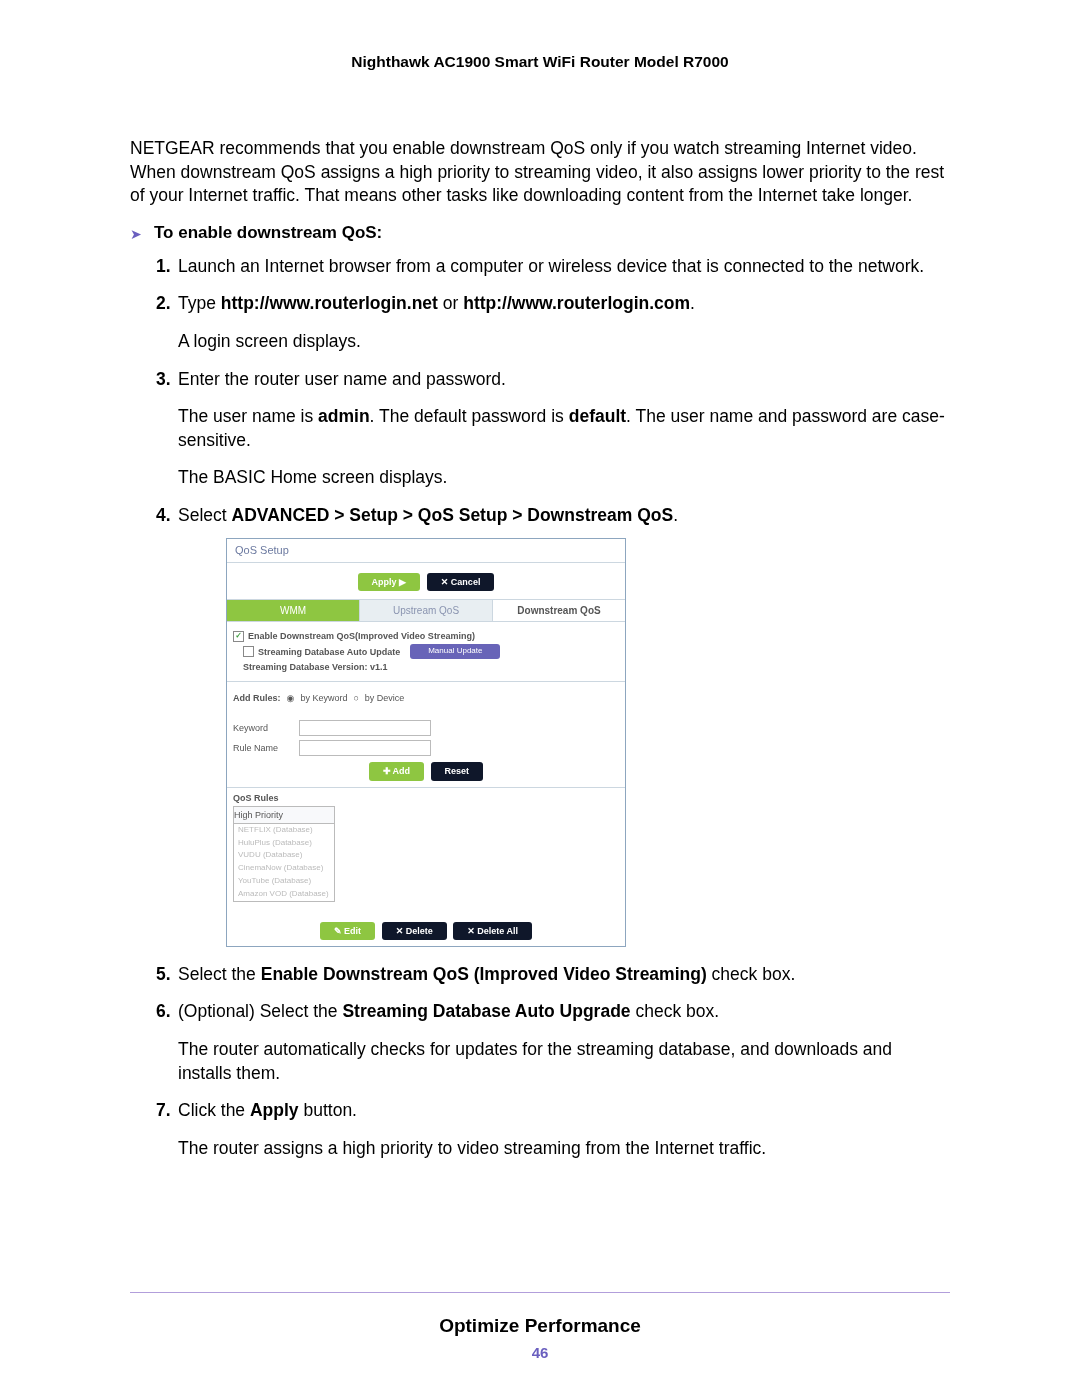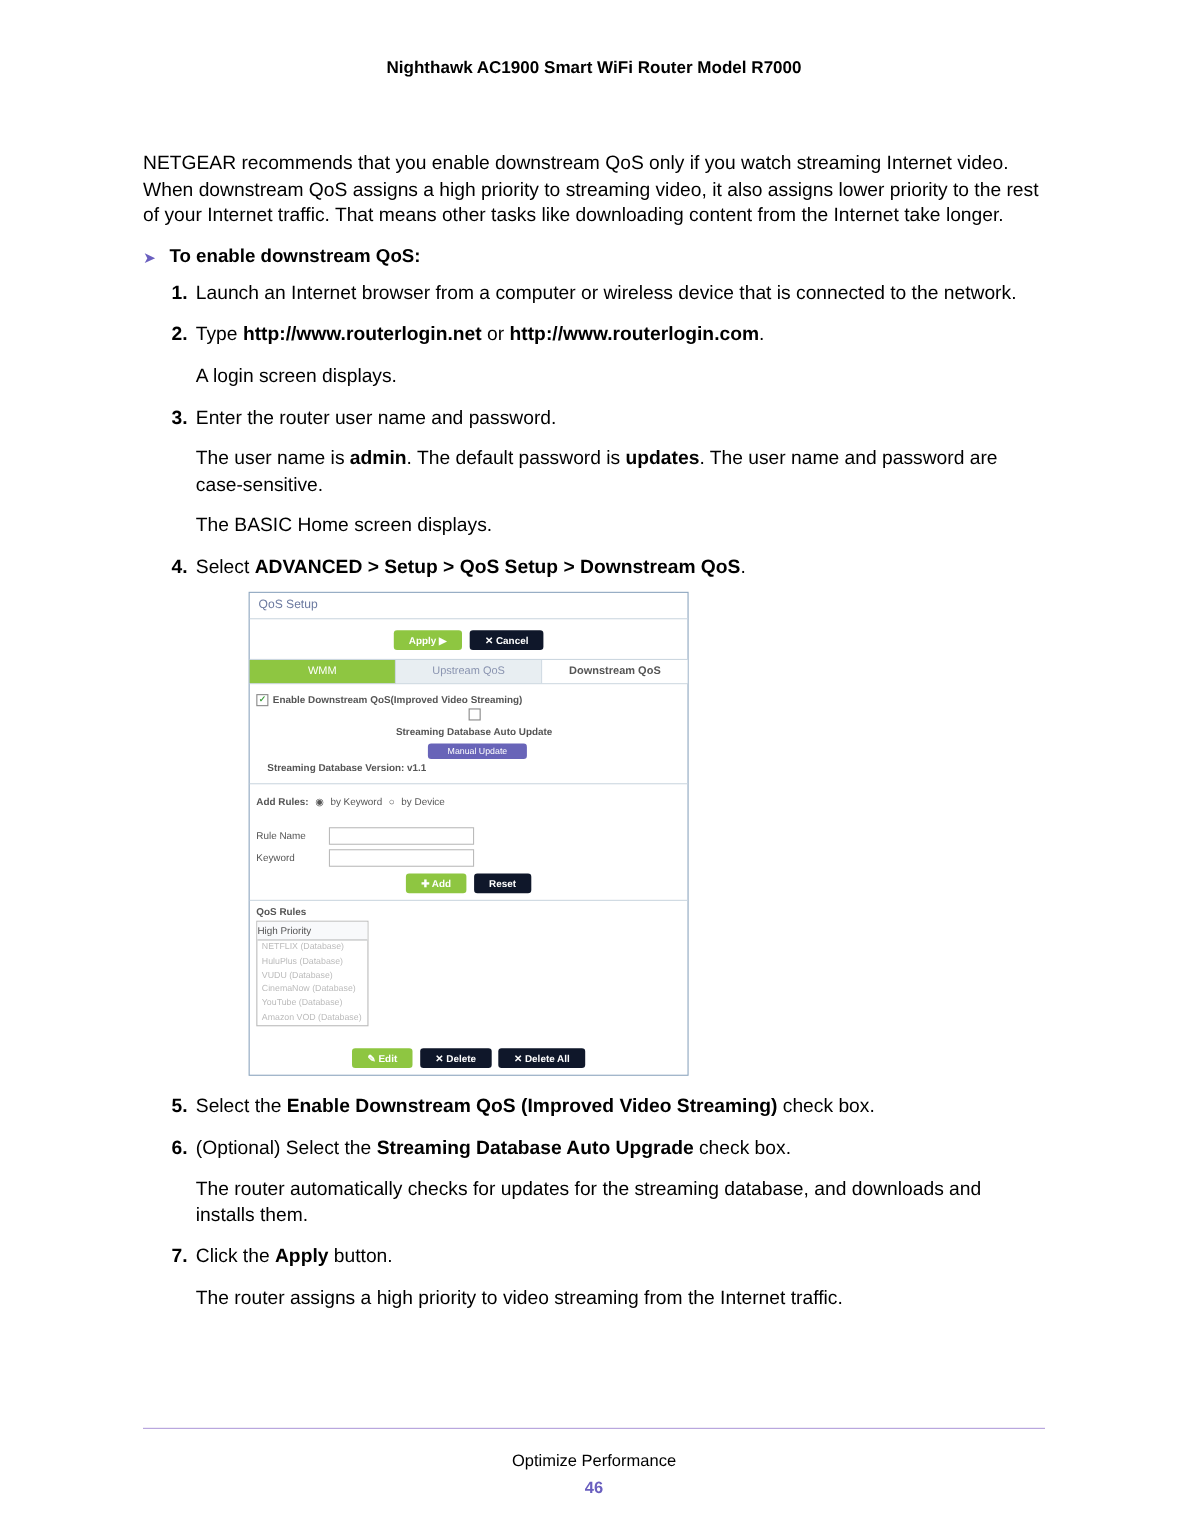--- a/index.html
+++ b/index.html
@@ -151,21 +151,21 @@
     position: absolute;
     left: 130px; right: 130px;
     bottom: 34px;
     text-align: center;
   }
   .footer hr {
     border: none;
     border-top: 1px solid #b29edb;
     margin: 0 0 20px 0;
   }
-  .footer-t1 { font-weight: normal; font-size: 15px; margin-bottom: 4px; }
+  .footer-t1 { font-weight: bold; font-size: 19px; margin-bottom: 4px; }
   .footer-t2 { color: #6a5fbf; font-weight: bold; font-size: 15px; }
 </style>
 </head>
 <body>
 
 <div class="page">
   <div class="header-title">Nighthawk AC1900 Smart WiFi Router Model R7000</div>
 
   <p class="intro-p">NETGEAR recommends that you enable downstream QoS only if you watch streaming Internet video. When downstream QoS assigns a high priority to streaming video, it also assigns lower priority to the rest of your Internet traffic. That means other tasks like downloading content from the Internet take longer.</p>
 
@@ -185,21 +185,21 @@
       <span>
         <span>Type </span><b>http://www.routerlogin.net</b><span> or </span><b>http://www.routerlogin.com</b><span>.</span>
       </span>
       <p>A login screen displays.</p>
     </li>
 
     <li>
       <span class="num">3.</span>
       <span>Enter the router user name and password.</span>
       <p>
-        <span>The user name is </span><b>admin</b><span>. The default password is </span><b>updates</b><span>. The user name and password are case-sensitive.</span>
+        <span>The user name is </span><b>admin</b><span>. The default password is </span><b>default</b><span>. The user name and password are case-sensitive.</span>
       </p>
       <p>The BASIC Home screen displays.</p>
     </li>
 
     <li>
       <span class="num">4.</span>
       <span>
         <span>Select </span><b>ADVANCED &gt; Setup &gt; QoS Setup &gt; Downstream QoS</b><span>.</span>
       </span>
 
@@ -213,44 +213,44 @@
         <div class="tabrow">
           <div class="tab active">WMM</div>
           <div class="tab mid">Upstream QoS</div>
           <div class="tab">Downstream QoS</div>
         </div>
         <div class="shot-body">
           <div class="chk-row">
             <span class="chkbox checked"></span>
             <b>Enable Downstream QoS(Improved Video Streaming)</b>
           </div>
-          <div class="chk-row" style="margin-left:10px;flex-direction:column;">
+          <div class="chk-row" style="margin-left:10px;">
             <span class="chkbox"></span>
             <b>Streaming Database Auto Update</b>
             <span class="mu-btn">Manual Update</span>
           </div>
           <div class="chk-row" style="margin-left:10px;">
             <b>Streaming Database Version: v1.1</b>
           </div>
         </div>
         <div class="rulebody">
           <div class="field-row">
             <b>Add Rules:</b>
             <span>◉</span>
             <span>by Keyword</span>
             <span>○</span>
             <span>by Device</span>
           </div>
           <div style="height:8px;"></div>
           <div class="field-row">
+            <span style="width:60px;">Keyword</span>
+            <span class="txtinp"></span>
+          </div>
+          <div class="field-row">
             <span style="width:60px;">Rule Name</span>
-            <span class="txtinp"></span>
-          </div>
-          <div class="field-row">
-            <span style="width:60px;">Keyword</span>
             <span class="txtinp"></span>
           </div>
           <div class="addreset">
             <span class="sbtn">✚ Add</span>
             <span class="sbtn purple">Reset</span>
           </div>
         </div>
         <div class="qosrules">
           <b>QoS Rules</b>
           <div class="hptable">

